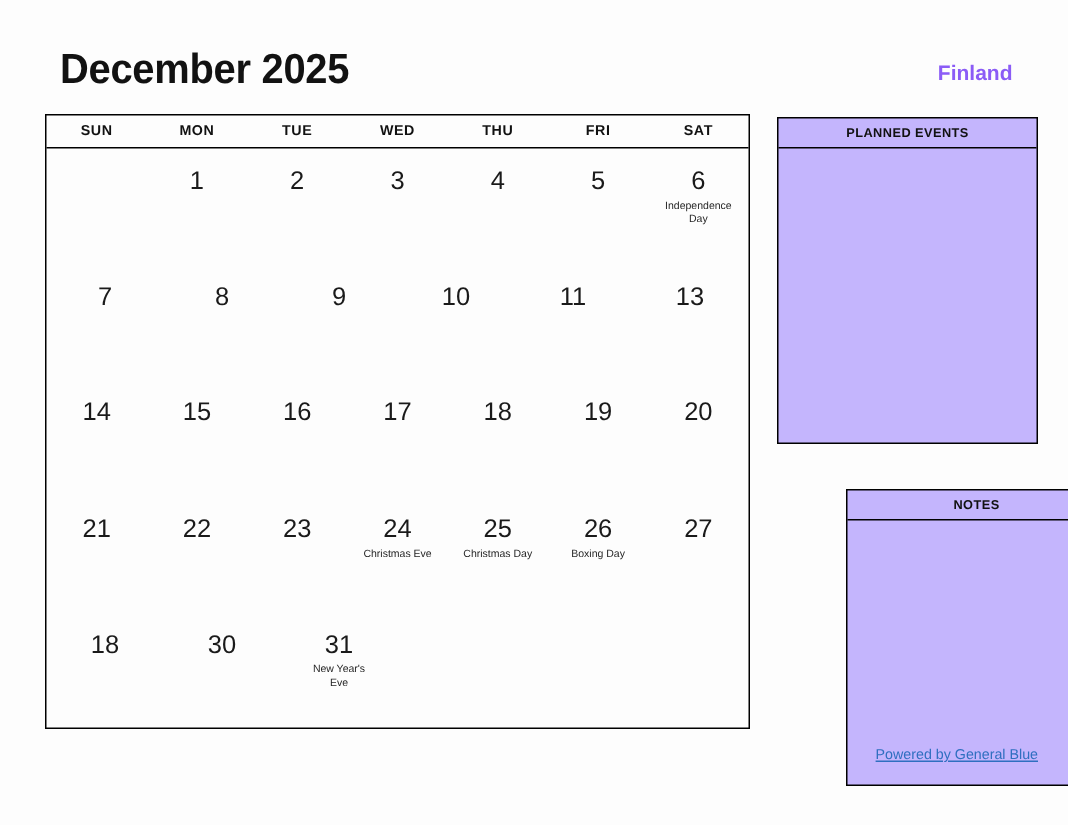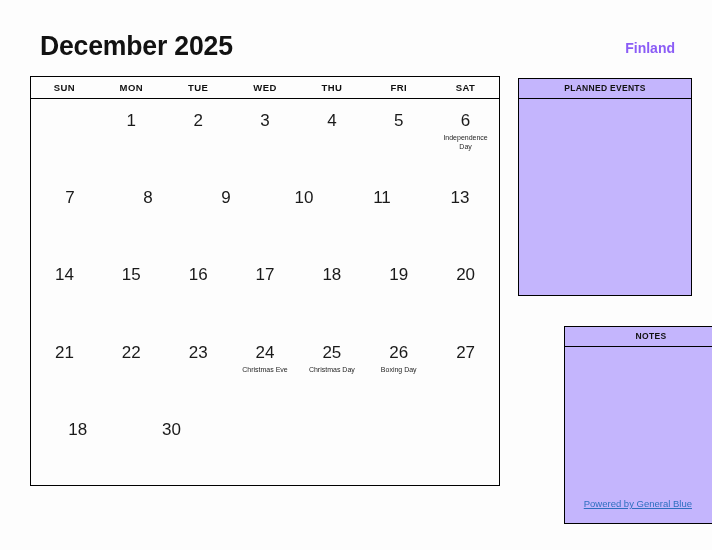--- a/index.html
+++ b/index.html
@@ -262,20 +262,25 @@
           <div class="day-number">27</div>
         </div>
       </div>
       <div class="week-row">
         <div class="day-cell">
           <div class="day-number">18</div>
         </div>
         <div class="day-cell">
           <div class="day-number">30</div>
         </div>
+        <div class="day-cell">
+          <div class="day-number">31</div>
+          <div class="day-event">New Year's
+Eve</div>
+        </div>
         <div class="day-cell empty">
           <div class="day-number"></div>
         </div>
         <div class="day-cell empty">
           <div class="day-number"></div>
         </div>
         <div class="day-cell empty">
           <div class="day-number"></div>
         </div>
       </div>

